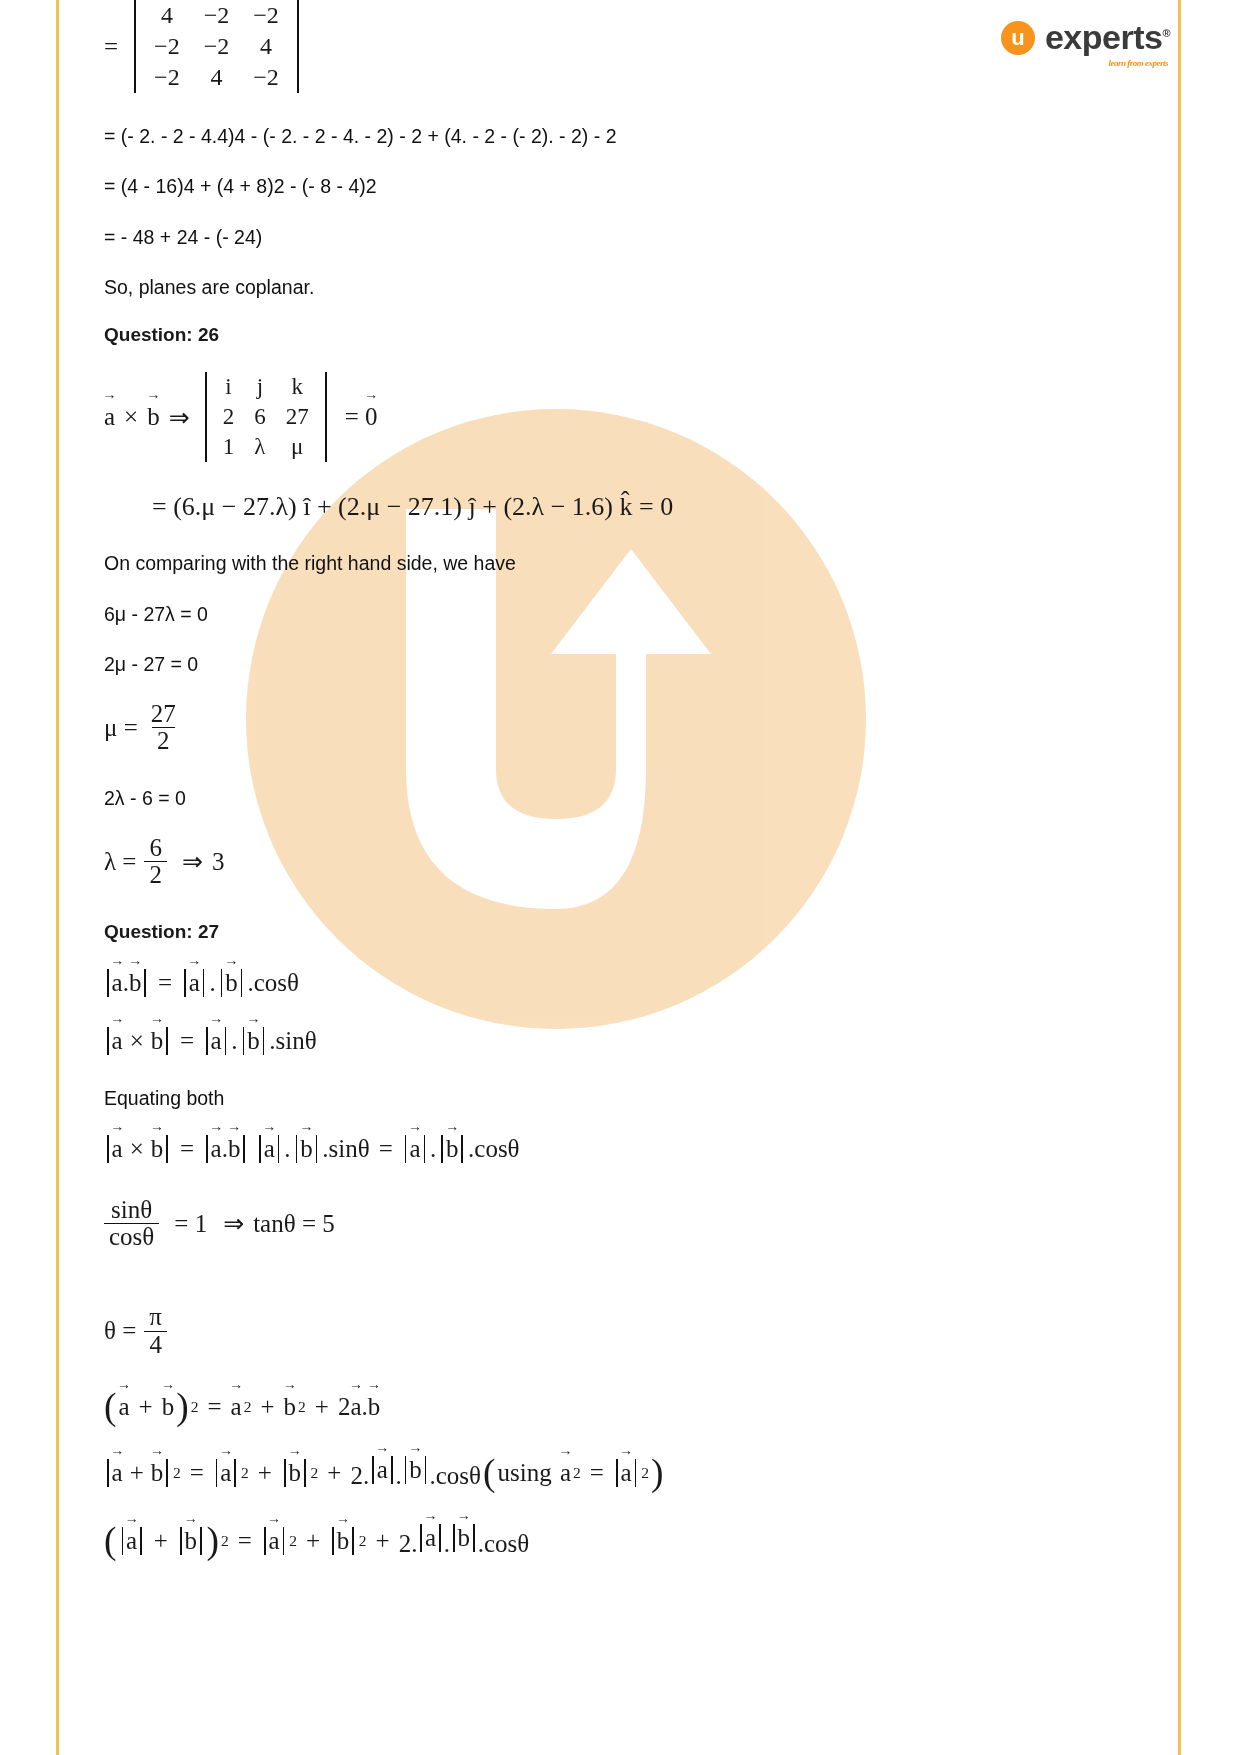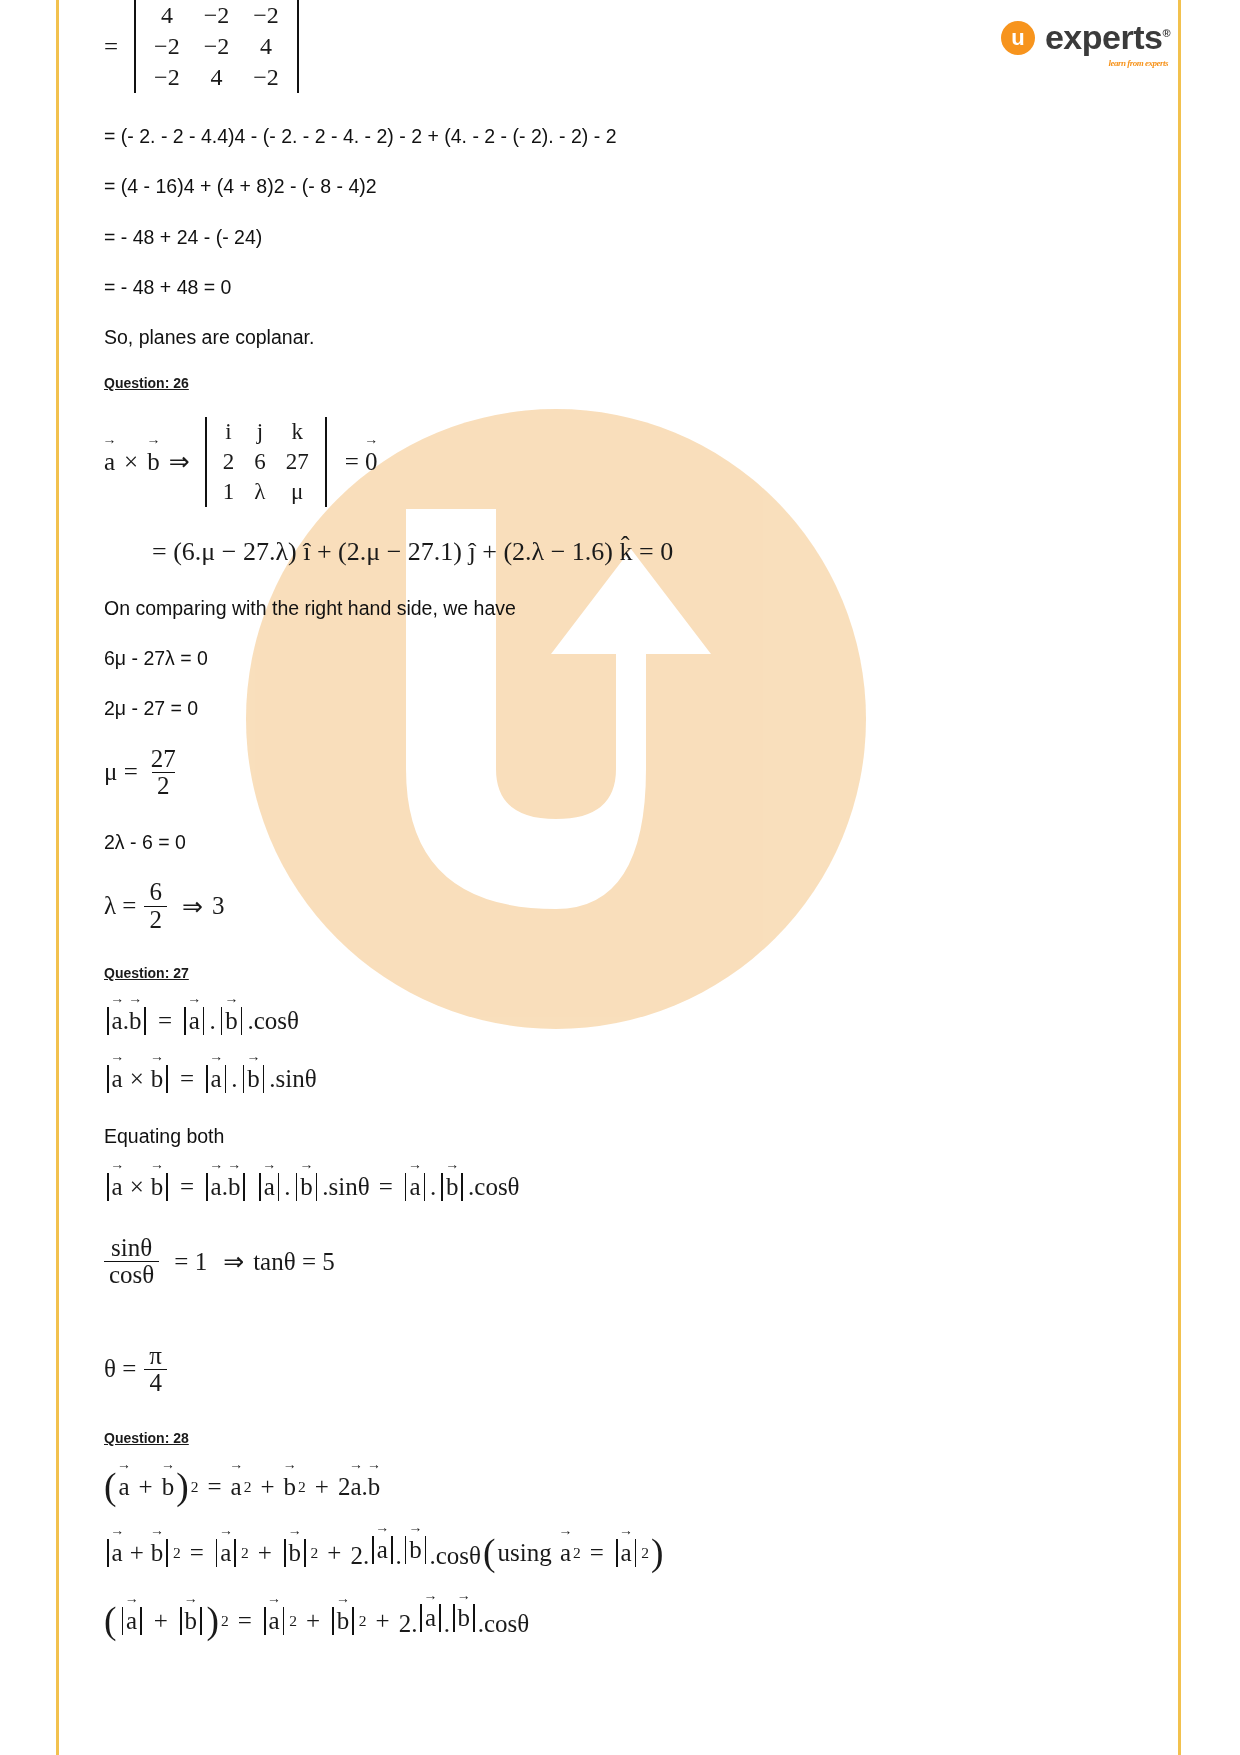--- a/index.html
+++ b/index.html
@@ -118,23 +118,22 @@
   .line {
     font-size: 19.5px;
     line-height: 1.35;
     margin: 12px 0 24px 0;
     font-family: "Liberation Sans", sans-serif;
     color: #111;
   }
   .qhead {
     font-family: "Liberation Sans", sans-serif;
     font-weight: bold;
-    font-size: 14px;
+    font-size: 19px;
     margin: 0 0 26px 0;
-    text-decoration: underline;
   }
   .mathline {
     font-family: "Liberation Serif", serif;
     font-size: 25px;
     margin: 0 0 26px 0;
     display: flex;
     align-items: center;
     flex-wrap: wrap;
     gap: 2px;
   }
@@ -247,21 +246,20 @@
           </tr>
         </tbody>
           </table>
         <span class="bar"></span>
       </span>
     </div>
 
     <p class="line">= (- 2. - 2 - 4.4)4 - (- 2. - 2 - 4. - 2) - 2 + (4. - 2 - (- 2). - 2) - 2</p>
     <p class="line">= (4 - 16)4 + (4 + 8)2 - (- 8 - 4)2</p>
     <p class="line">= - 48 + 24 - (- 24)</p>
-    <p class="line">= - 48 + 48 = 0</p>
     <p class="line">So, planes are coplanar.</p>
 
     <p class="qhead">Question: 26</p>
 
     <div class="mathline" style="margin-bottom:30px;">
       <span class="vecarrow">a</span>
       <span class="op">×</span>
       <span class="vecarrow">b</span>
       <span class="op">⇒</span>
       <span class="det small">
@@ -424,21 +422,20 @@
     </div>
 
     <div class="mathline" style="margin-bottom:34px;">
       <span>θ =</span>
       <span class="frac">
         <span class="num">π</span>
         <span class="den">4</span>
       </span>
     </div>
 
-    <p class="qhead">Question: 28</p>
 
     <div class="mathline" style="margin-bottom:34px;">
       <span class="bigparen">(</span>
       <span class="vecarrow">a</span>
       <span class="op">+</span>
       <span class="vecarrow">b</span>
       <span class="bigparen">)</span>
         <span class="sup">2</span>
       <span class="op">=</span>
       <span class="vecarrow">a</span>

